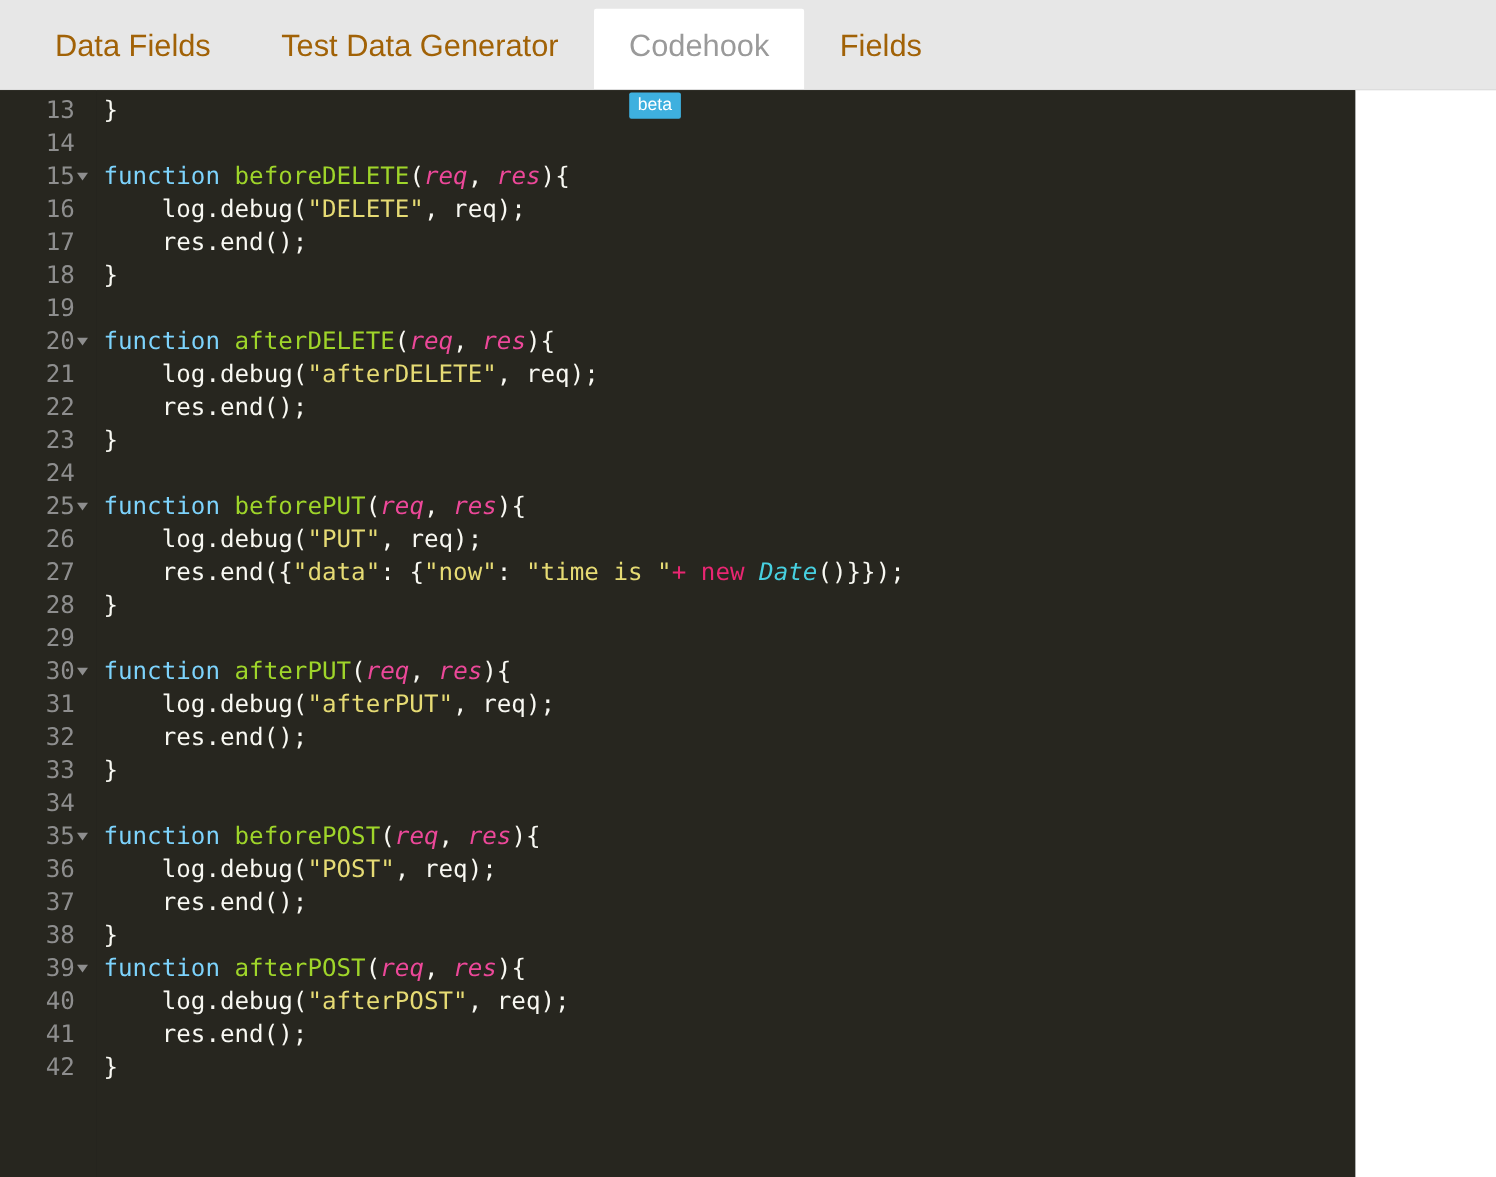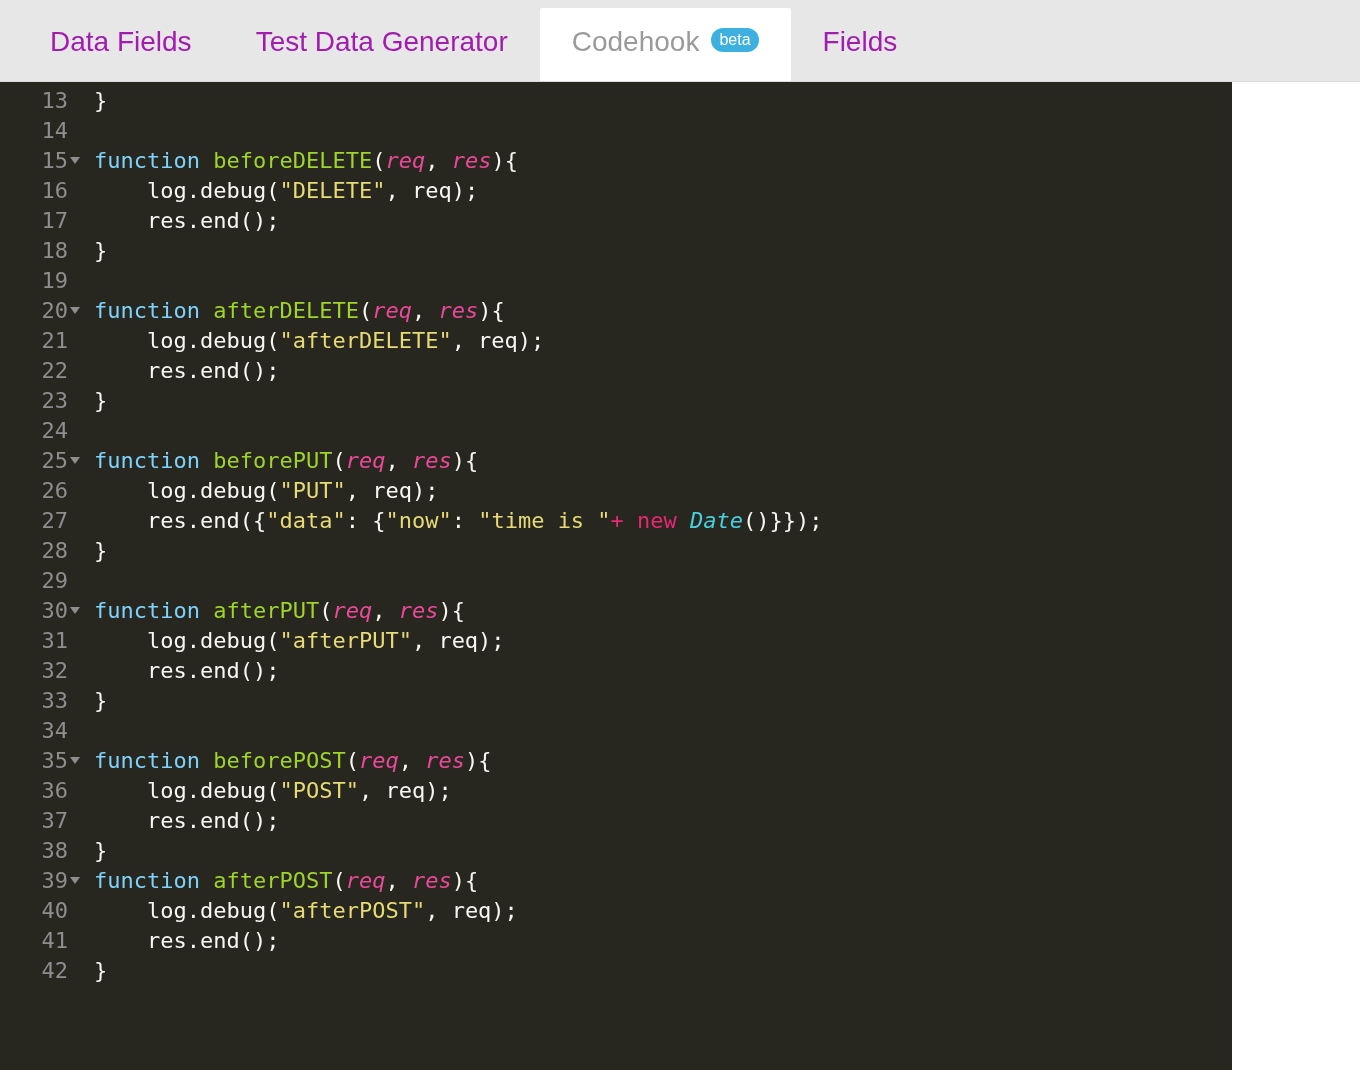--- a/index.html
+++ b/index.html
@@ -15,43 +15,44 @@
     display: flex;
     height: 82px;
     background: #e7e7e7;
     border-bottom: 1px solid #dcdcdc;
     padding-left: 18px;
     padding-top: 8px;
   }
   .tab {
     padding: 18px 32px 0 32px;
     font-size: 28px;
-    color: #a21caf;
+    color: #a16207;
     cursor: pointer;
     display: flex;
     align-items: flex-start;
     gap: 12px;
     white-space: nowrap;
   }
   .tab.active {
     background: #ffffff;
     color: #9a9a9a;
     border-top-left-radius: 2px;
     border-top-right-radius: 2px;
+    flex-direction: column;
   }
   .badge {
     display: inline-block;
     background: #3eb0df;
     color: #ffffff;
     font-size: 16px;
     font-weight: 400;
     padding: 3px 8px;
-    border-radius: 12px;
+    border-radius: 2px;
     position: relative;
-    top: 2px;
+    top: 14px;
   }
 
   .editor {
     display: flex;
     background: #27261f;
     height: calc(100% - 82px);
     width: 1232px;
   }
   .gutter {
     background: #27261f;

